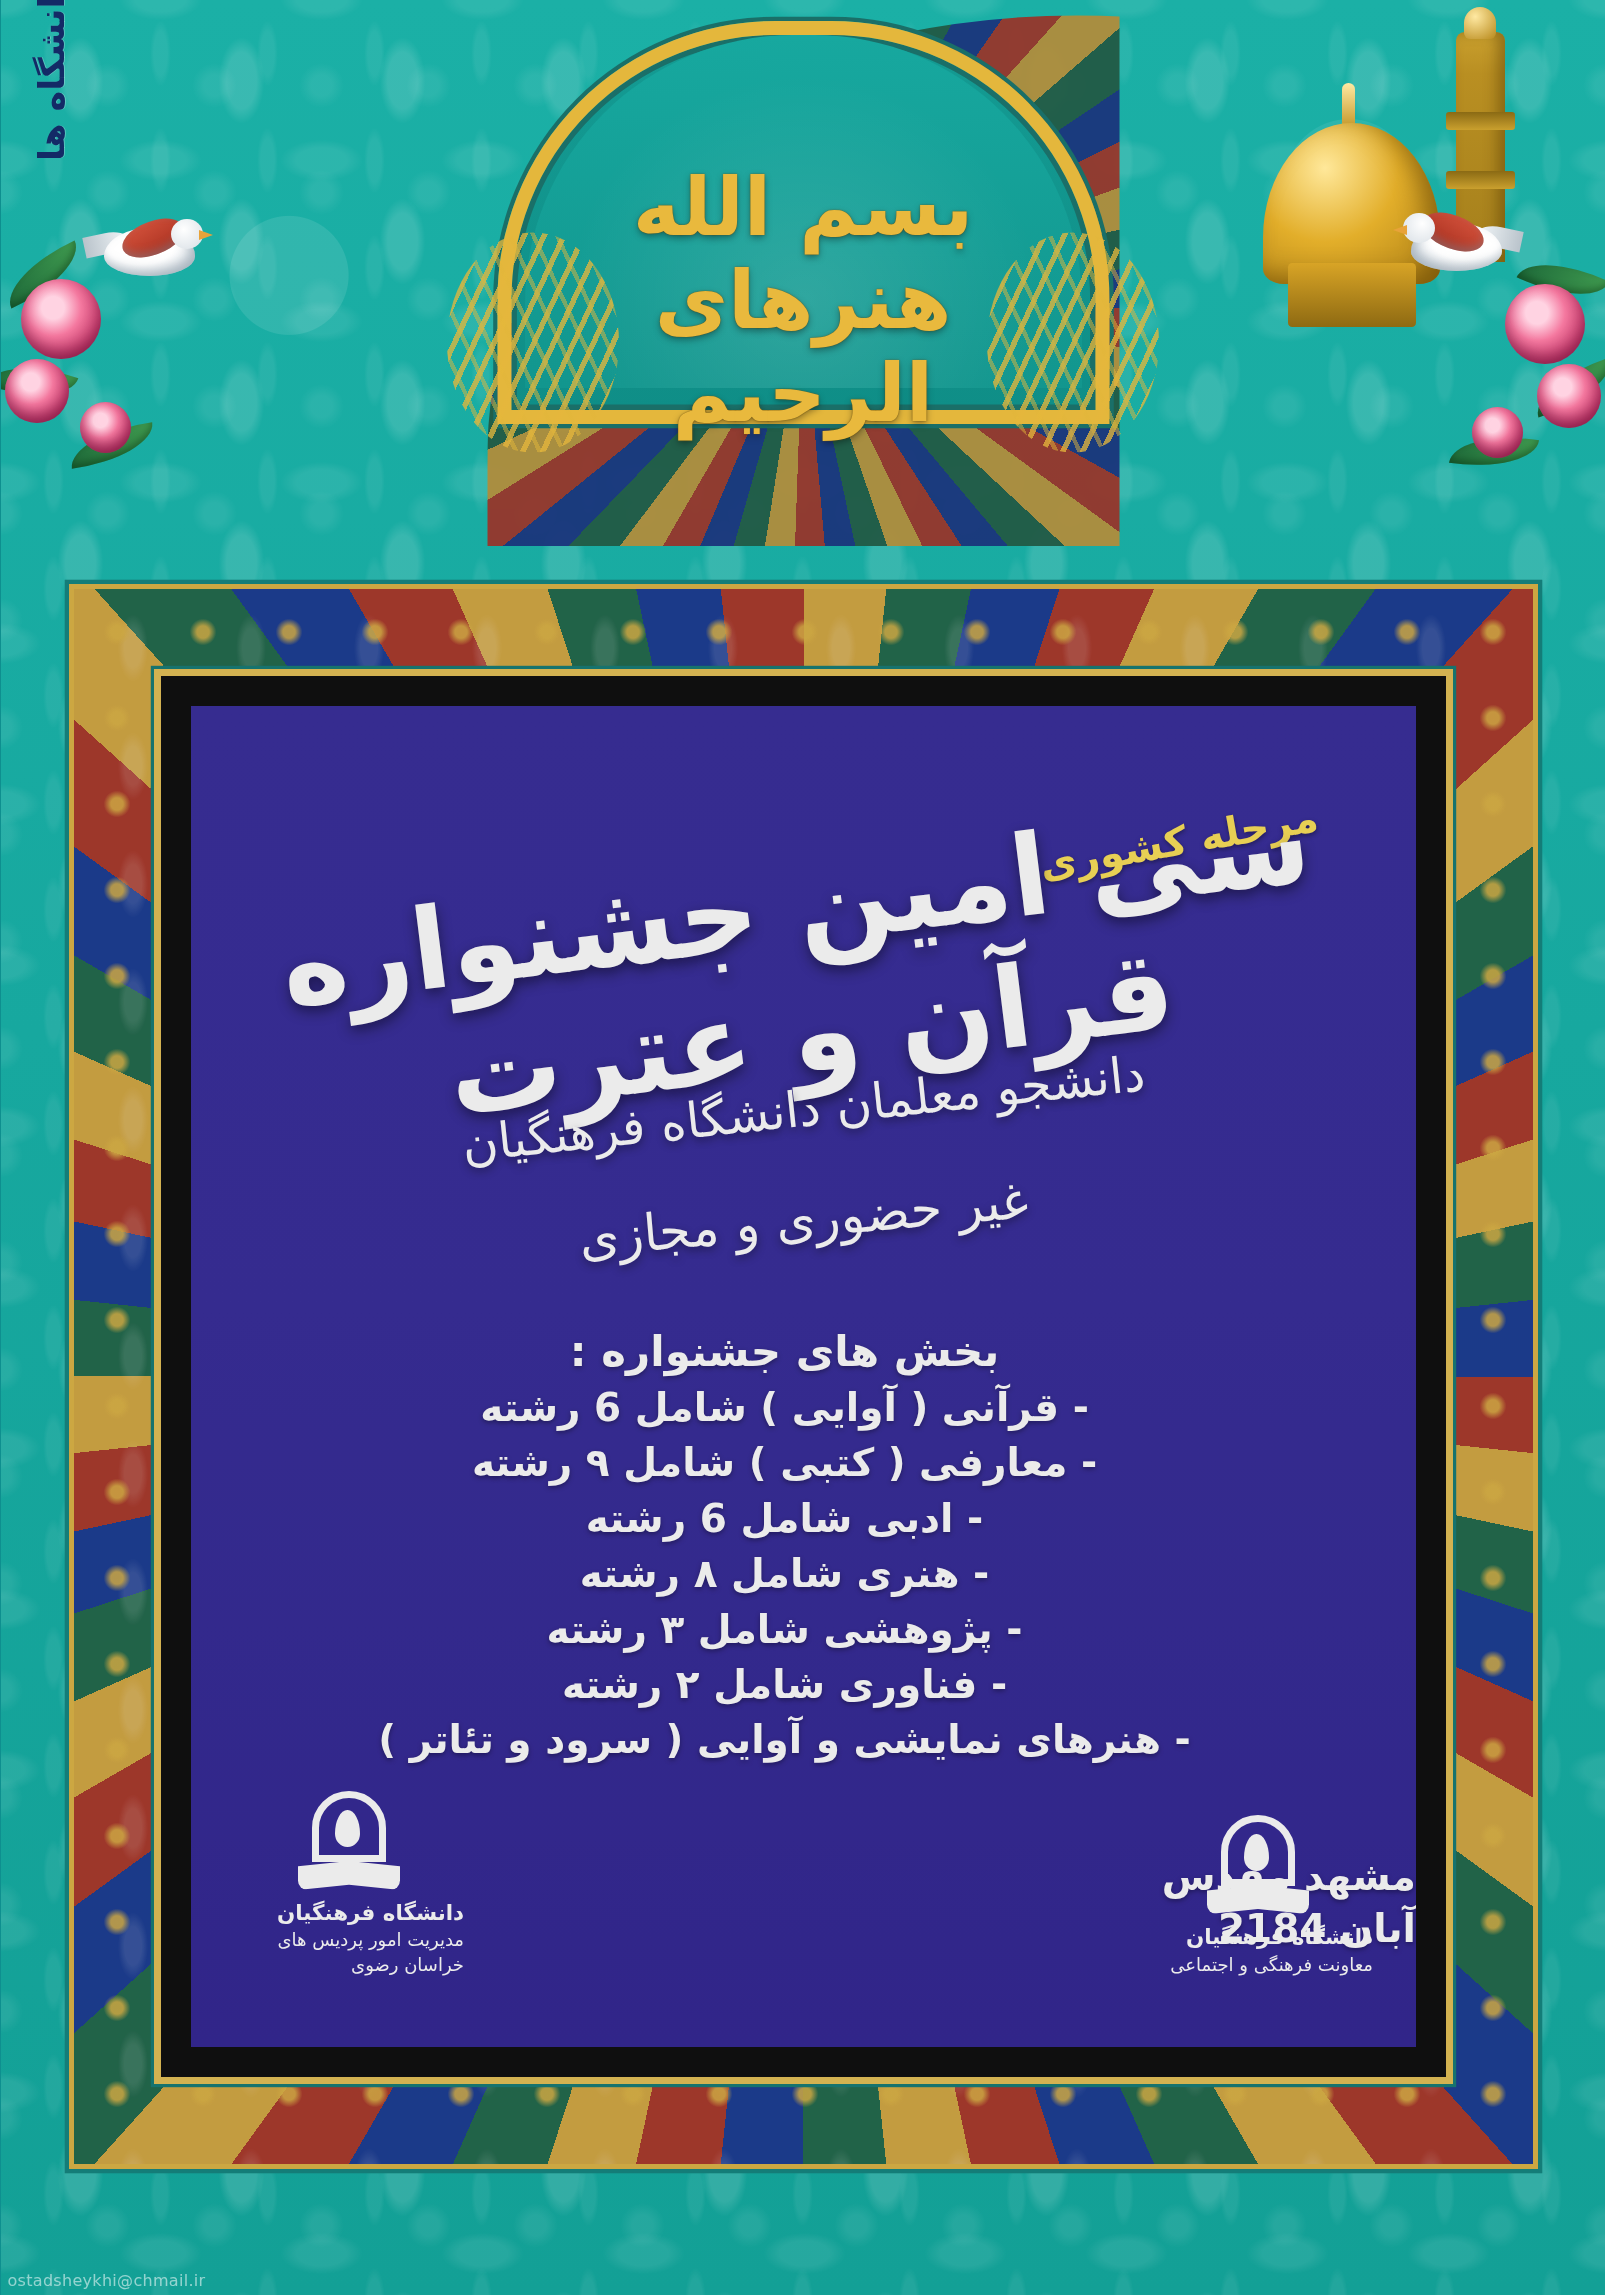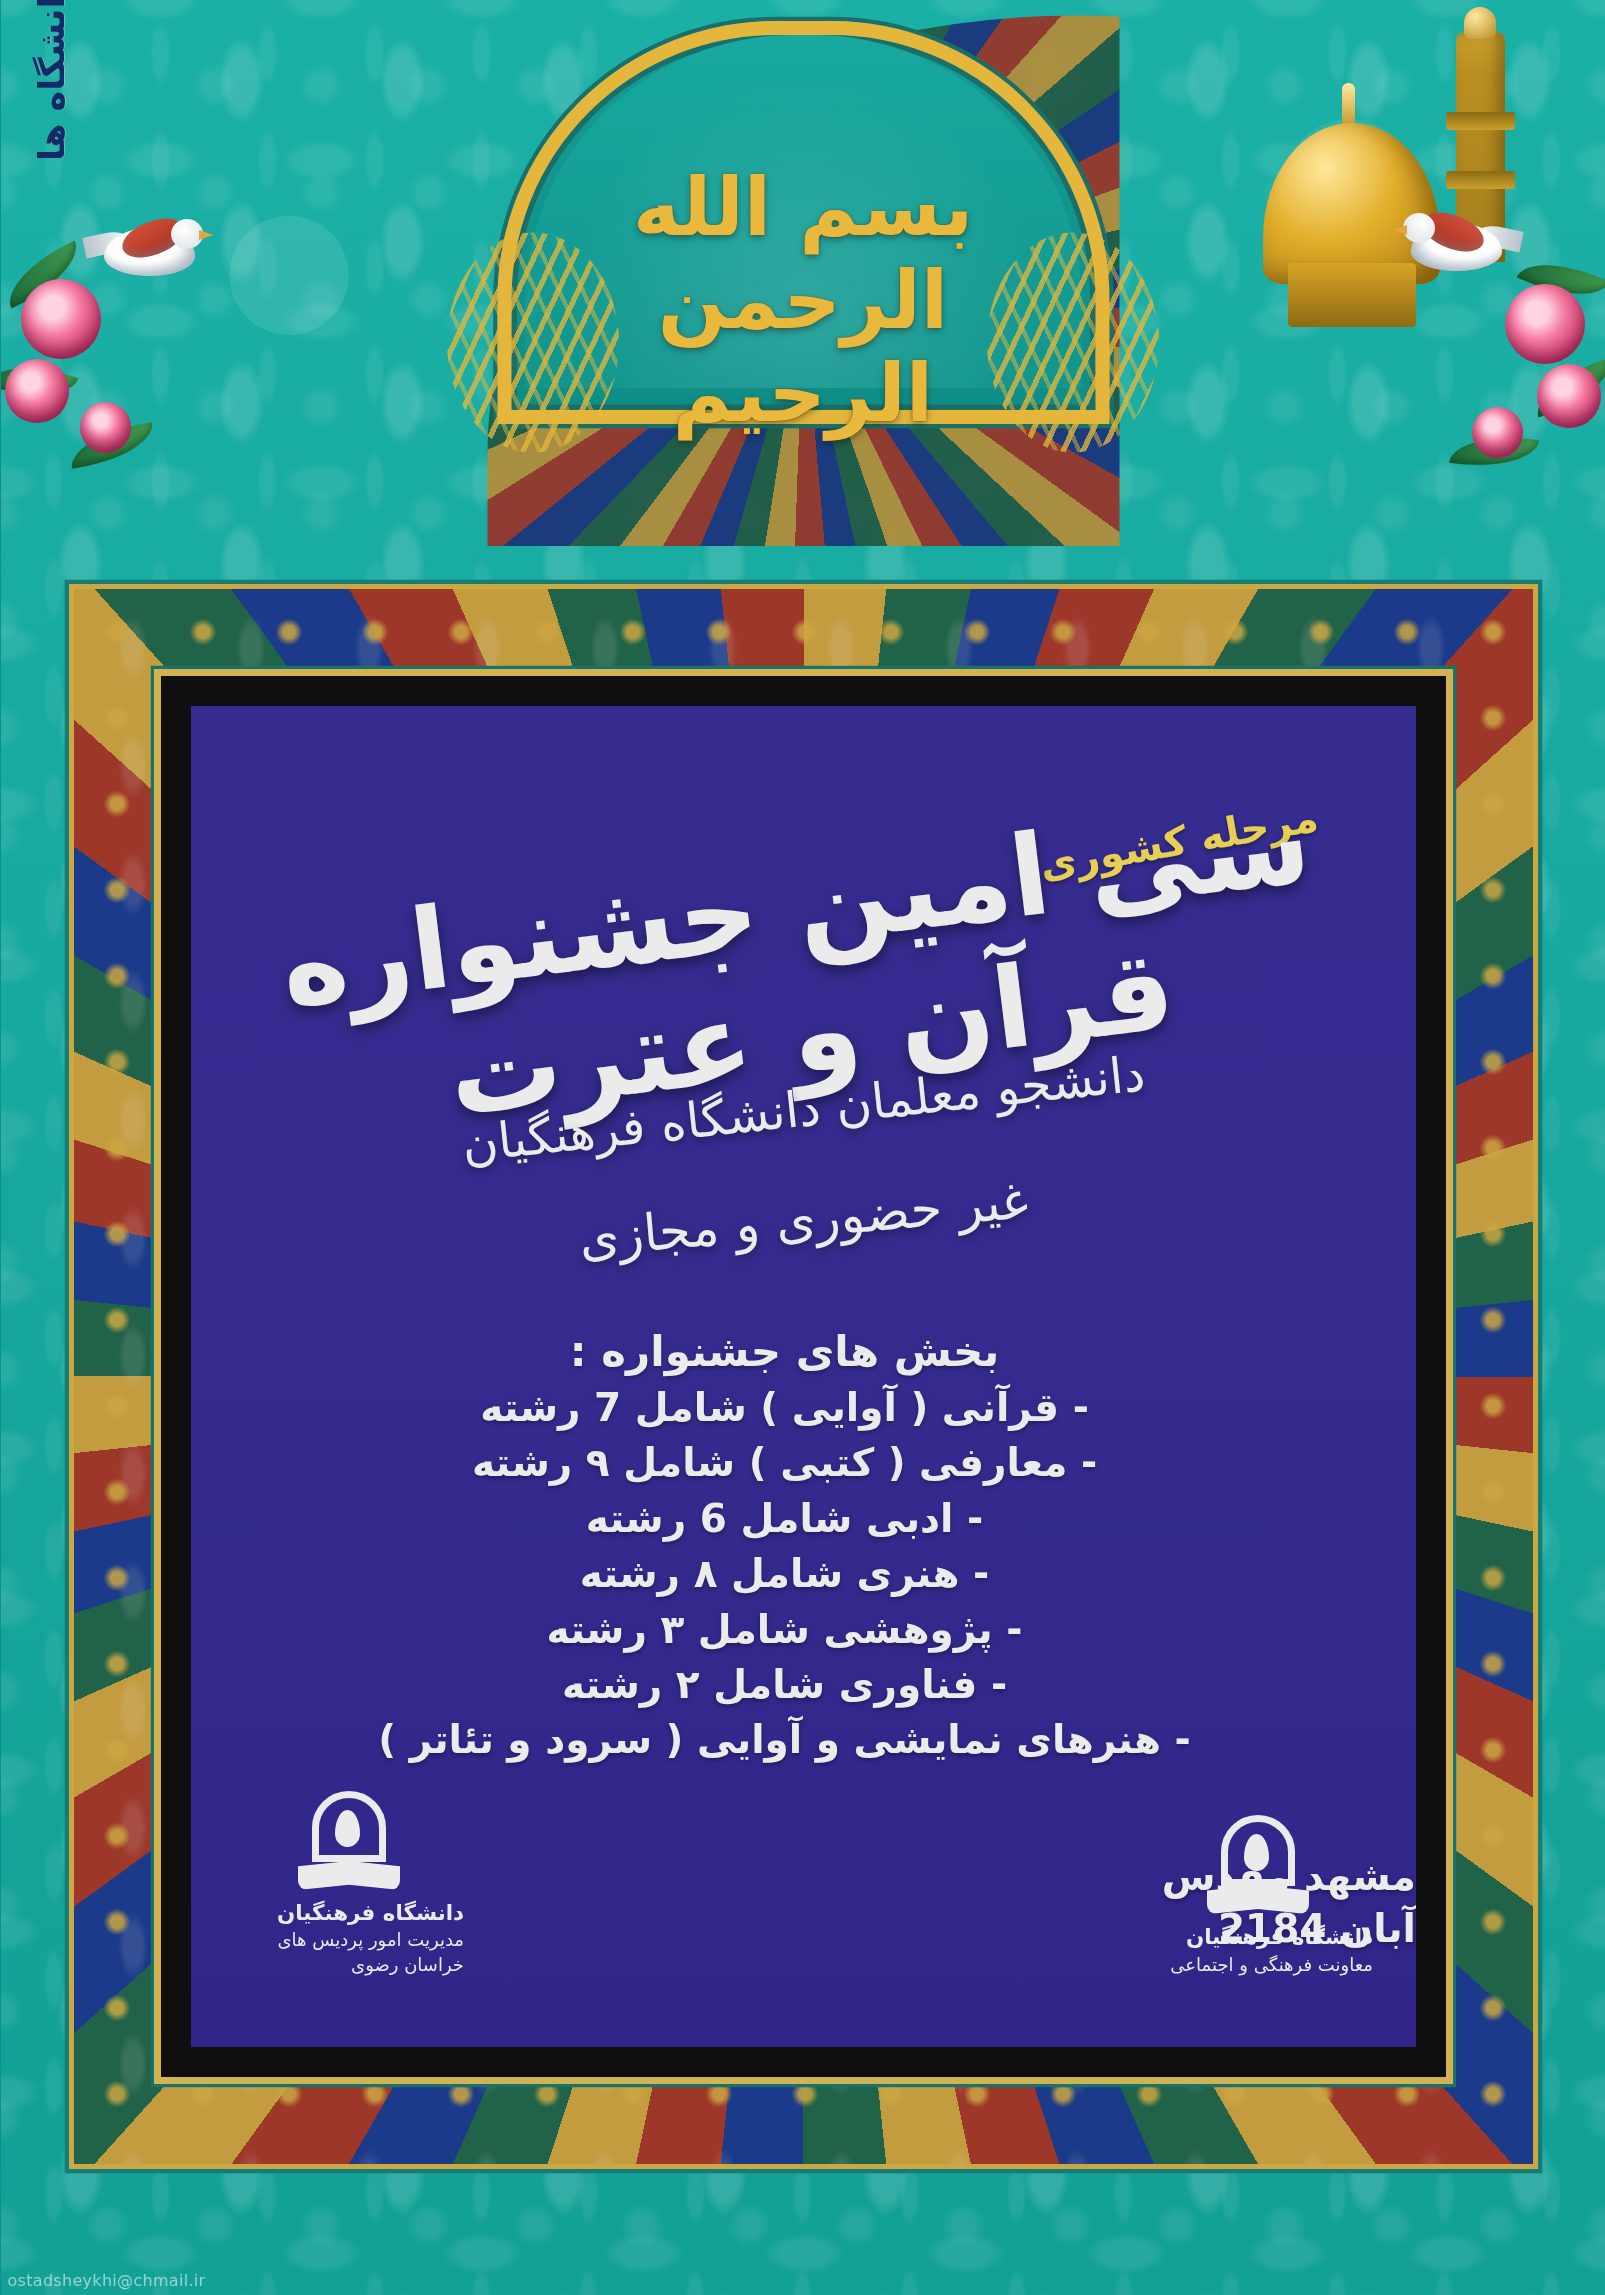--- a/index.html
+++ b/index.html
@@ -465,21 +465,21 @@
     <div class="dome"></div>
     <div class="dome-neck"></div>
   </div>
 
   <div class="arch-wrap">
     <div class="arch-outer"></div>
     <div class="arch-gold-border"></div>
     <div class="arch-inner-fill"></div>
     <div class="arabesque left"></div>
     <div class="arabesque right"></div>
-    <div class="bismillah">بسم الله الرحمن الرحیم</div>
+    <div class="bismillah">بسم الله هنرهای الرحیم</div>
   </div>
 
   <div class="side-title">هفته قرآن و عترت دانشگاه ها</div>
 
   <div class="flower-cluster left">
     <div class="leaf" style="left:10.7px; top:32px; transform:rotate(-25deg);"></div>
     <div class="leaf" style="left:0px; top:139px; transform:rotate(18deg);"></div>
     <div class="leaf" style="left:80px; top:203px; transform:rotate(-8deg);"></div>
     <div class="rose" style="left:32px; top:54px;"></div>
     <div class="rose r2" style="left:16px; top:134px;"></div>
@@ -515,21 +515,21 @@
       <div class="panel">
 
         <div class="stage-badge">مرحله کشوری</div>
         <div class="main-title">سی امین جشنواره قرآن و عترت</div>
         <div class="sub-title">دانشجو معلمان دانشگاه فرهنگیان</div>
         <div class="mode-line">غیر حضوری و مجازی</div>
 
         <div class="sections">
           <div class="sections-heading">بخش های جشنواره :</div>
           <ul>
-            <li>- قرآنی ( آوایی ) شامل 7 رشته</li>
+            <li>- قرآنی ( آوایی ) شامل 6 رشته</li>
             <li>- معارفی ( کتبی ) شامل ۹ رشته</li>
             <li>- ادبی شامل 6 رشته</li>
             <li>- هنری شامل ۸ رشته</li>
             <li>- پژوهشی شامل ۳ رشته</li>
             <li>- فناوری شامل ۲ رشته</li>
             <li>- هنرهای نمایشی و آوایی ( سرود و تئاتر )</li>
           </ul>
         </div>
 
         <div class="place-date">

